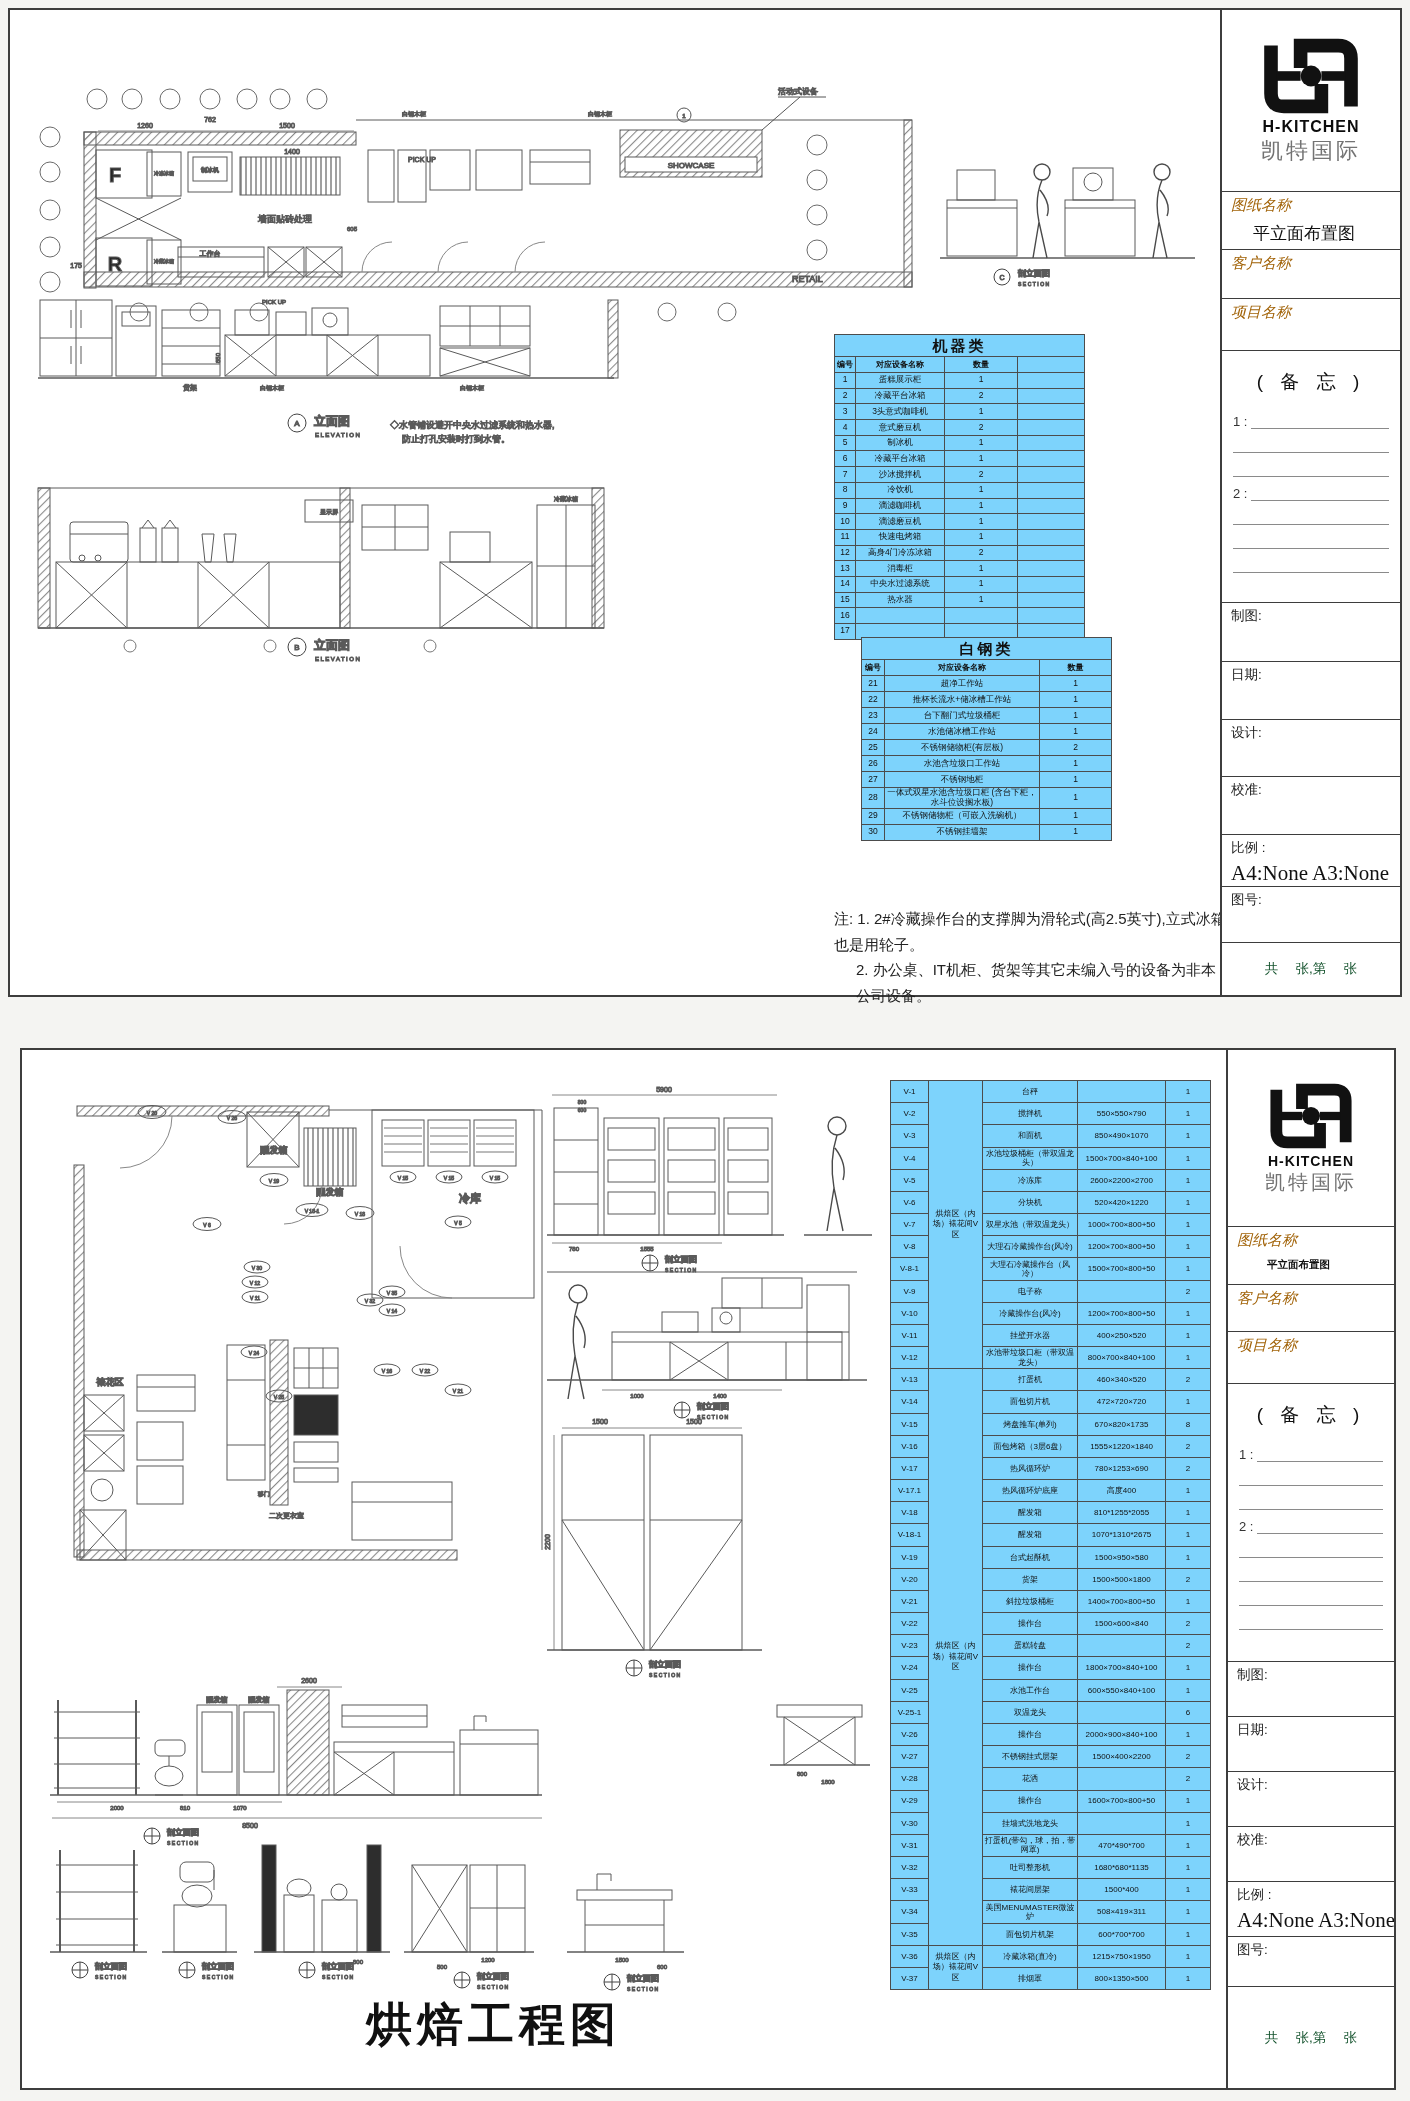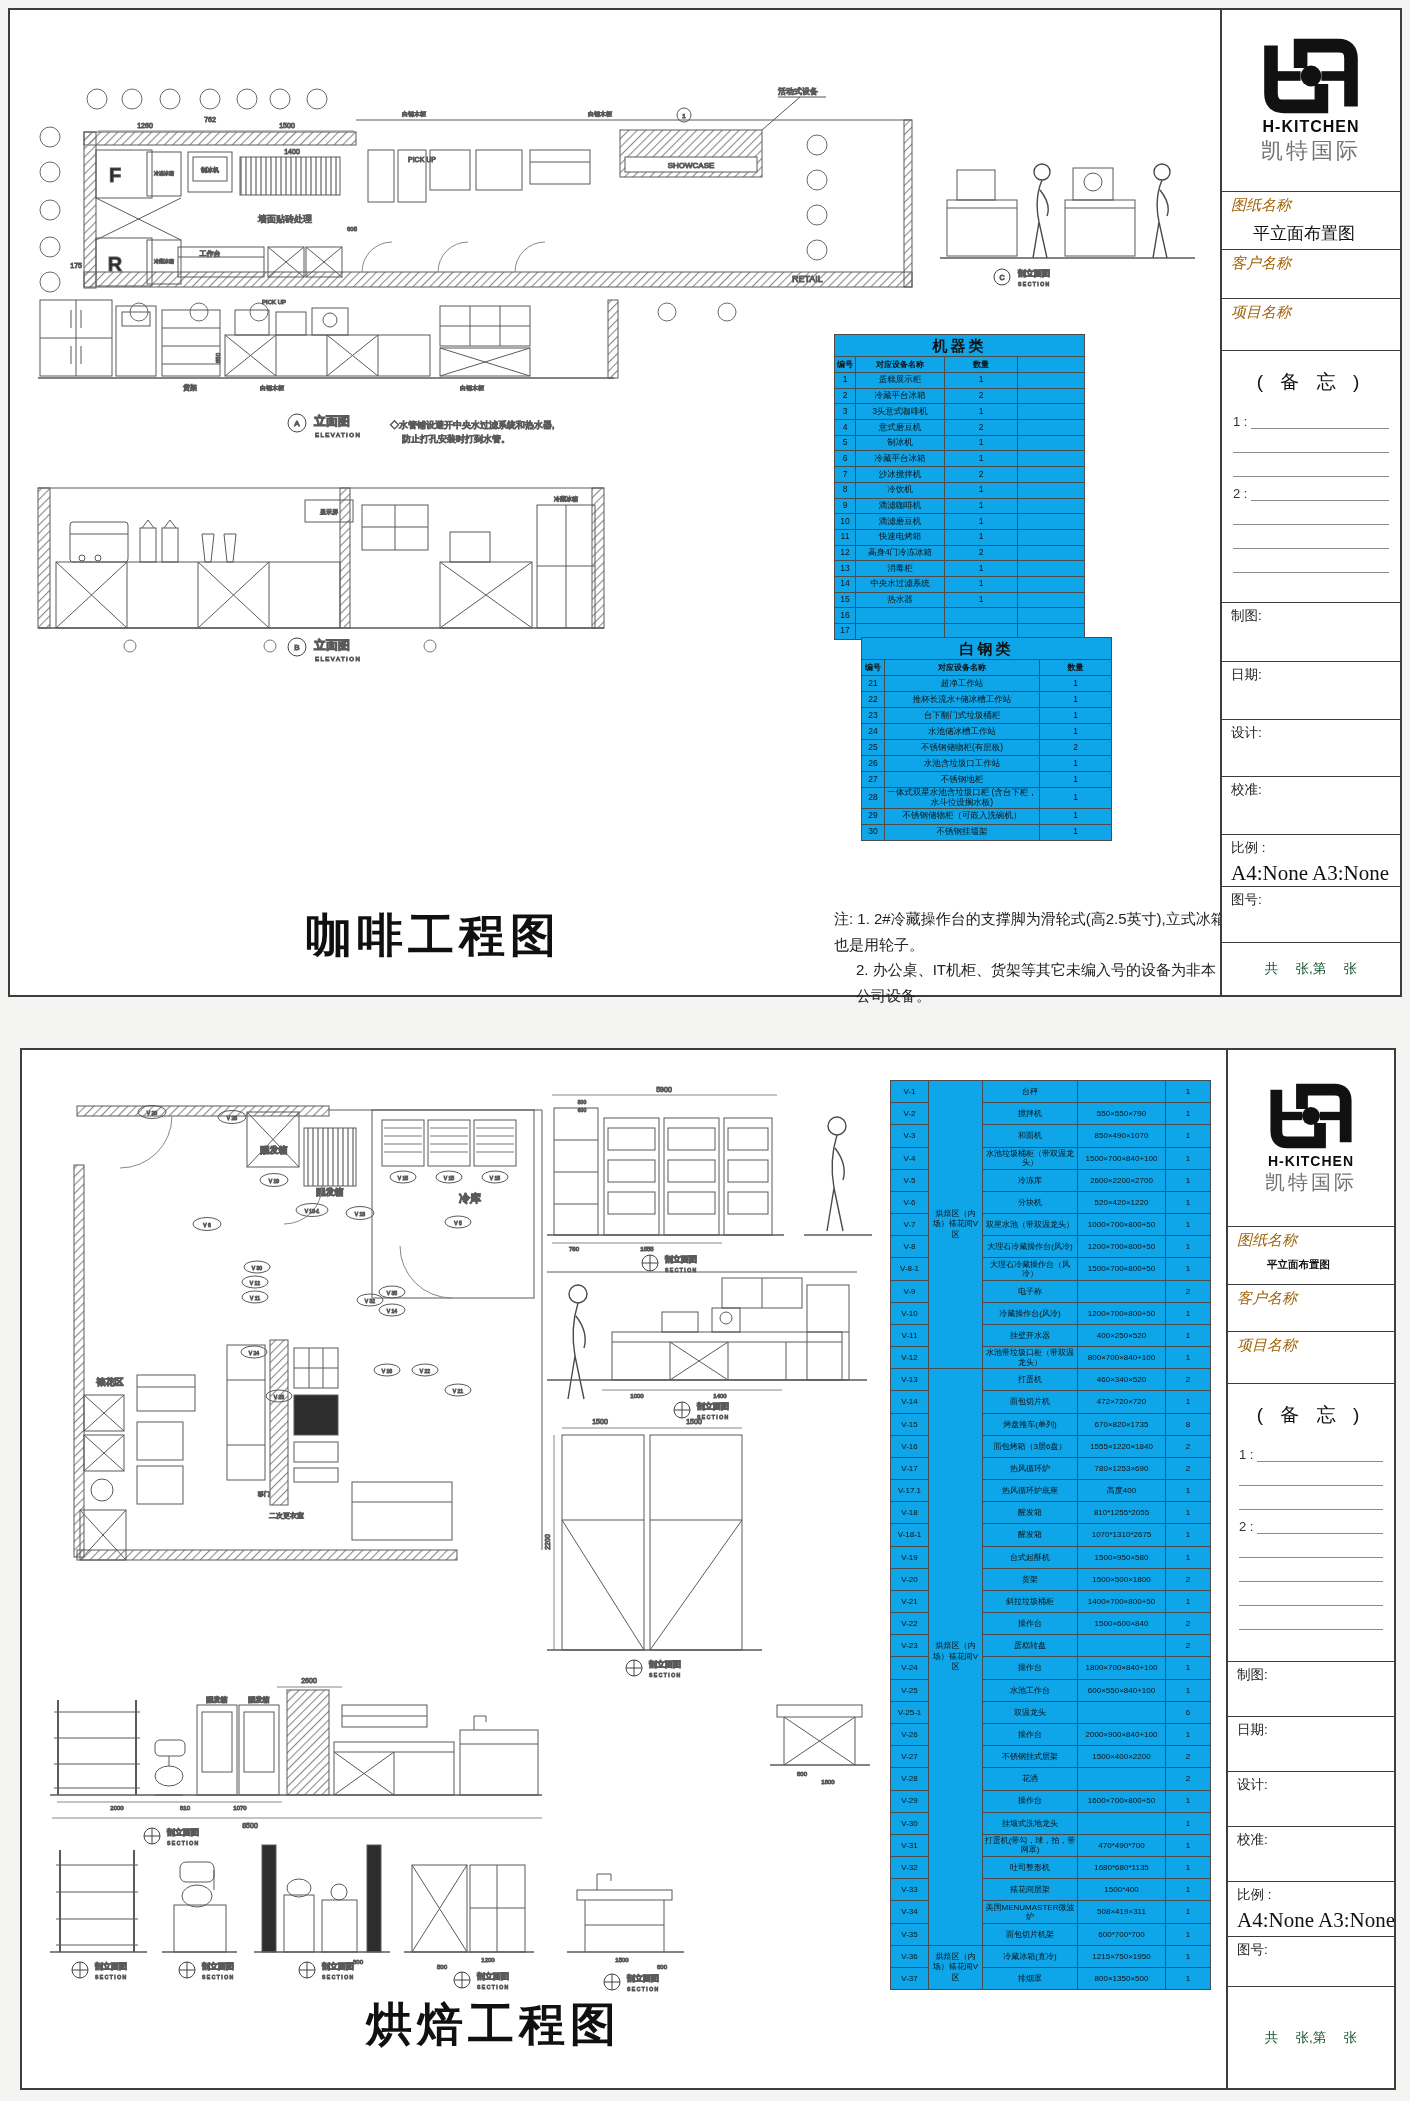--- a/index.html
+++ b/index.html
@@ -31,21 +31,21 @@
   .dwg-name-val-lg{font-size:17px;margin:7px 0 0 22px;color:#111;}
   .dwg-name-val-sm{font-size:10.5px;margin:8px 0 0 30px;color:#111;font-weight:bold;}
   .memo-title{text-align:center;font-size:19px;letter-spacing:6px;margin:14px 0 10px 0;color:#111;}
   .mrow{display:flex;align-items:flex-end;height:24px;margin:0 2px;}
   .mlabel{font-size:13px;color:#333;white-space:pre;}
   .mline{flex:1;border-bottom:1px solid #8a8a8a;height:100%;}
   .scale-val{font-family:"Liberation Serif", serif;font-size:21px;margin-top:4px;color:#111;white-space:nowrap;}
   .pages-box{display:flex;align-items:center;justify-content:center;font-size:13.5px;color:#14532d;white-space:pre;}
 
   
-  table{border-collapse:collapse;table-layout:fixed;background:#0ea5e9;}
+  table{border-collapse:collapse;table-layout:fixed;background:#7dd3fc;}
   td{border:1px solid #4c4c4c;font-size:8.5px;text-align:center;padding:0 1px;
      line-height:1.15;overflow:hidden;color:#111;}
   .ttl-row td{font-size:15px;font-weight:bold;letter-spacing:3px;height:21px;}
   .hdr-row td{font-size:8px;height:15px;font-weight:bold;}
   #machineTable{position:absolute;left:824px;top:324px;width:250px;border:1.5px solid #333;}
   #machineTable tr{height:15.7px;}
   #steelTable{position:absolute;left:824px;top:627px;width:250px;border:1.5px solid #333;margin-left:27px;}
   #steelTable tr{height:16px;}
   #equipTable{position:absolute;left:868px;top:30px;width:320px;border:1.5px solid #333;}
   #equipTable tr{height:22.18px;}
@@ -477,21 +477,20 @@
           <td>1</td>
         </tr>
       </tbody>
     </table>
 
   <div class="notes">
     <div>注: 1. 2#冷藏操作台的支撑脚为滑轮式(高2.5英寸),立式冰箱也是用轮子。</div>
     <div>2. 办公桌、IT机柜、货架等其它未编入号的设备为非本公司设备。</div>
   </div>
 
-  <div class="big-title">咖啡工程图</div>
 
   <div class="tblock">
     <div class="tbx logo-box" style="height:182px;">
       <svg width="120" height="80" viewBox="0 0 150 100">
         <g stroke="#111" stroke-width="17" fill="none">
           <path d="M25,12 L25,72 Q25,88 41,88 L88,88 L88,60"></path>
           <path d="M125,88 L125,28 Q125,12 109,12 L62,12 L62,40"></path>
         </g>
         <circle cx="75" cy="50" r="13" fill="#111"></circle>
         <rect x="32" y="44" width="30" height="12" fill="#111"></rect>

